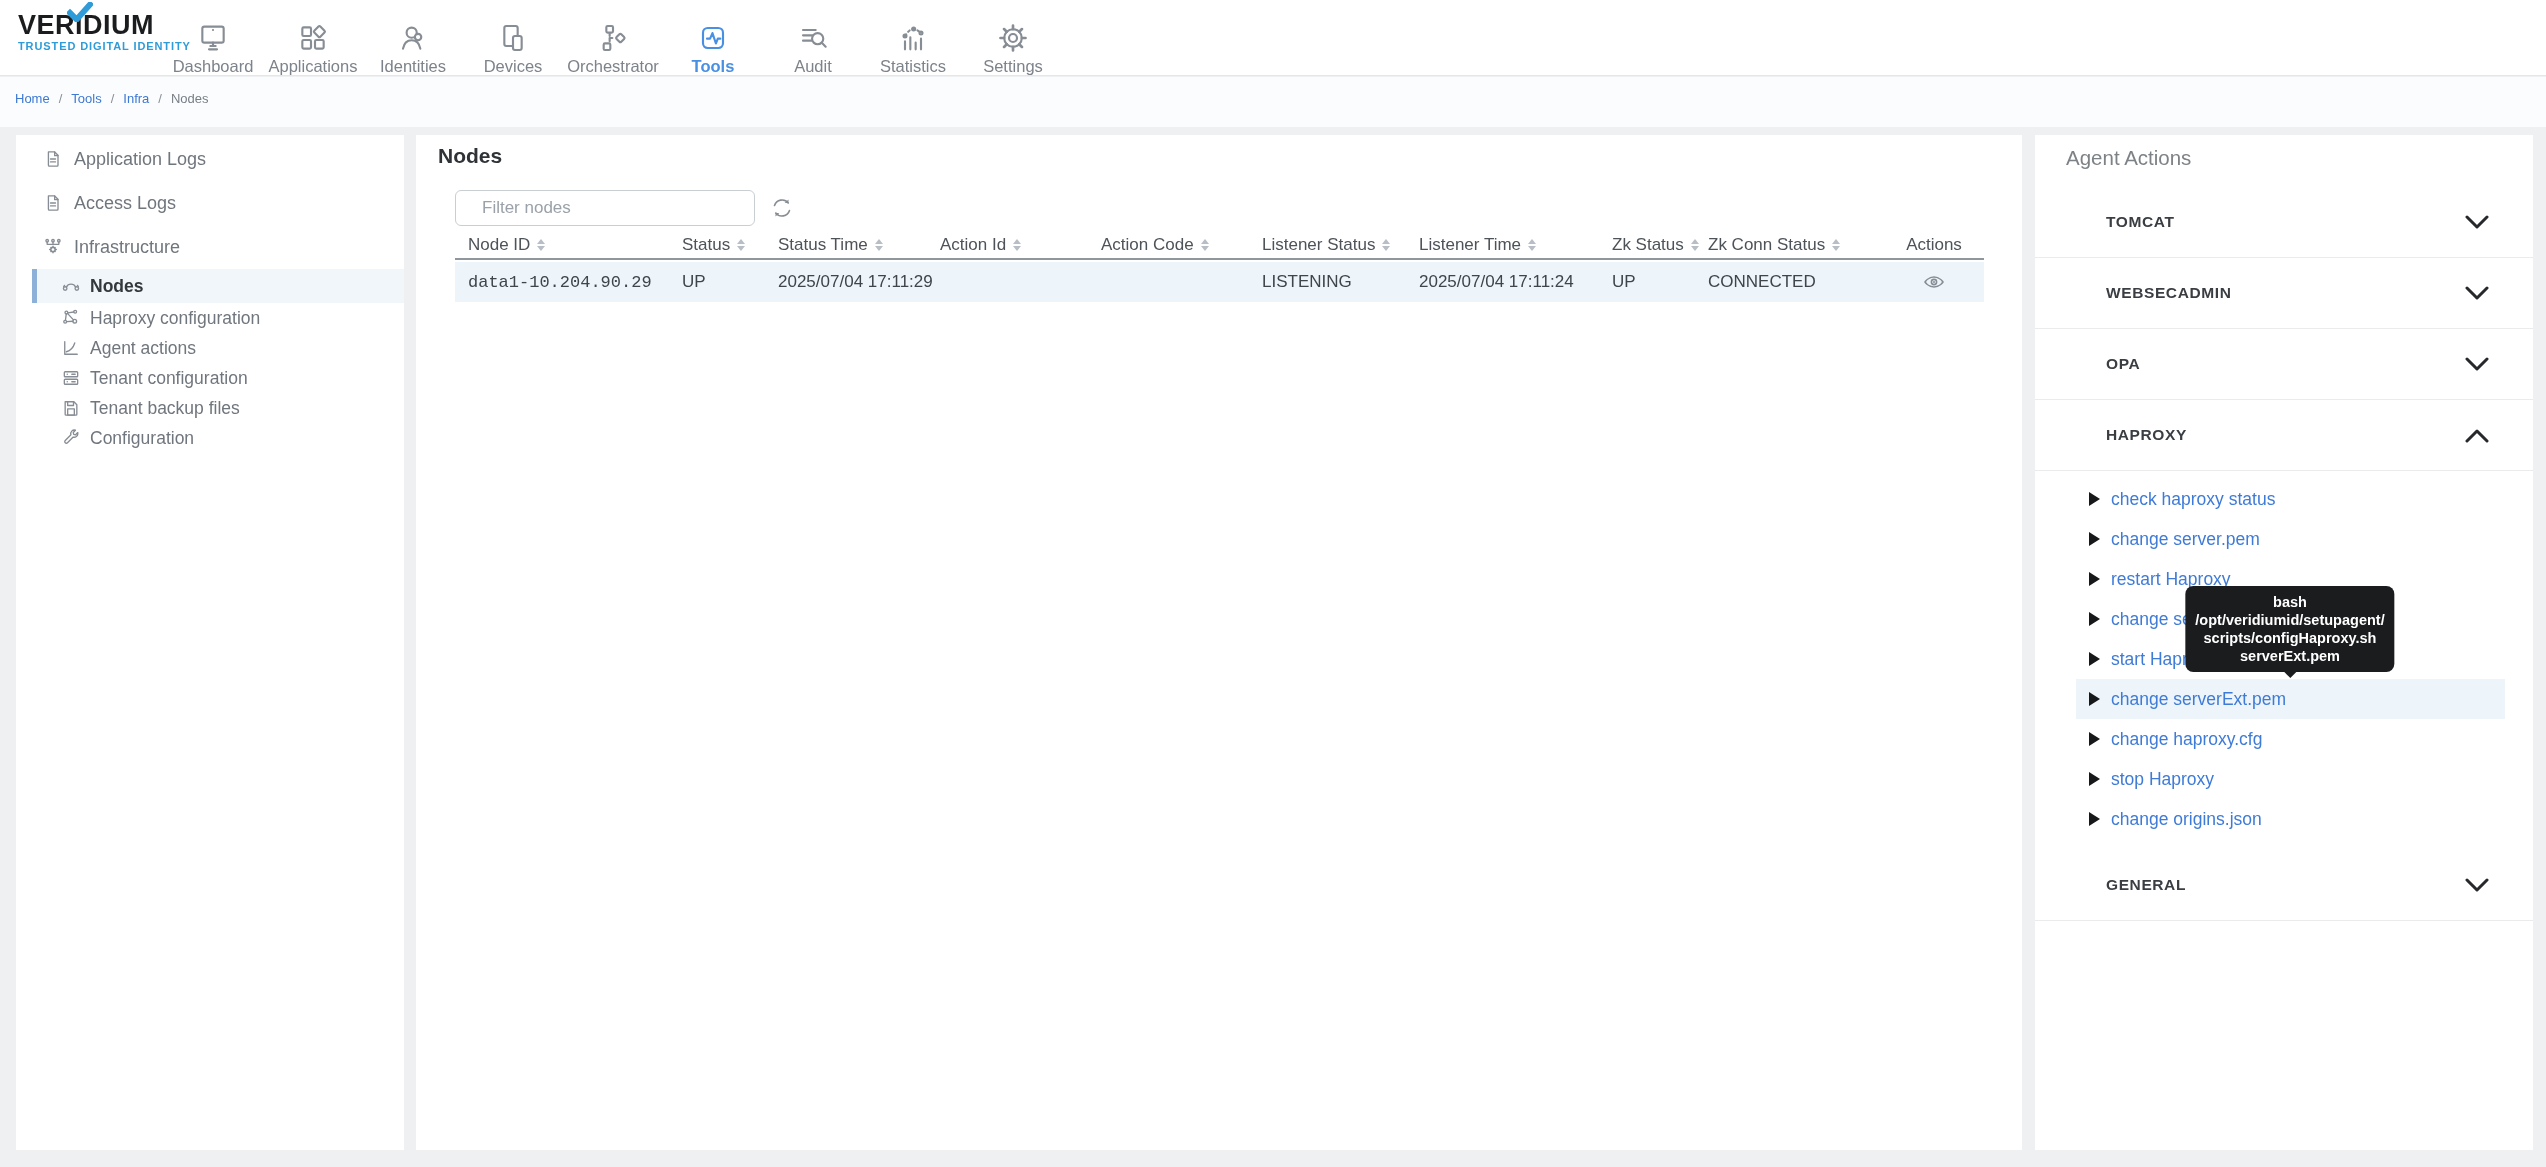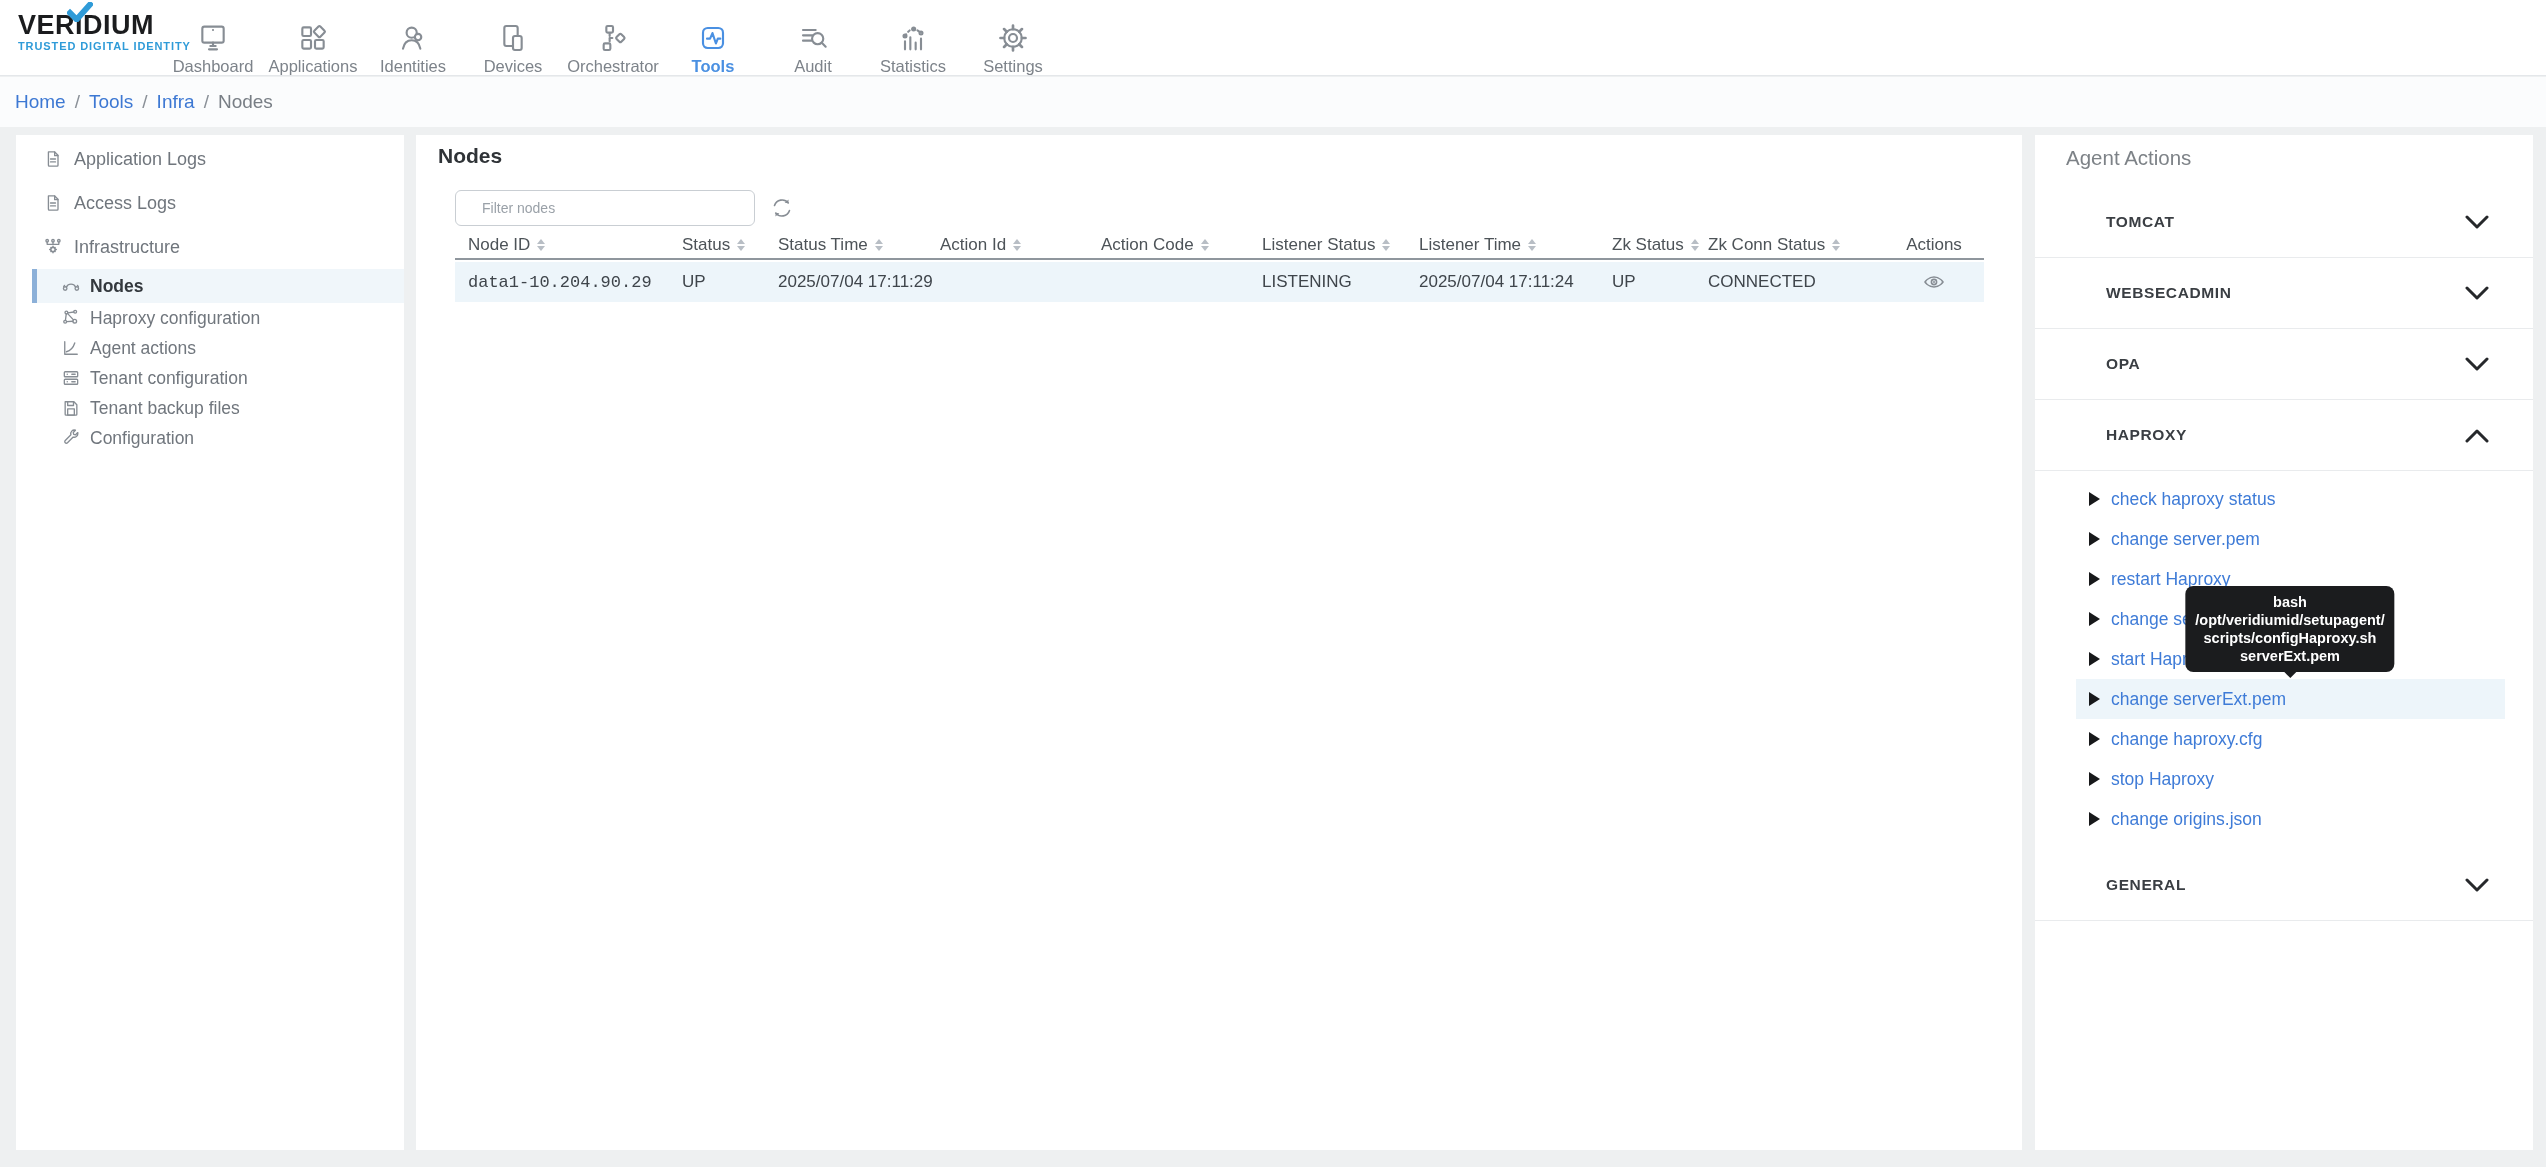--- a/index.html
+++ b/index.html
@@ -19,21 +19,21 @@
 
   #mainnav { position:absolute; left:163px; top:0; height:76px; display:flex; }
   .nav-item { width:100px; display:flex; flex-direction:column; align-items:center; padding-top:20px; cursor:pointer; }
   .nav-item .nv-icon { height:36px; display:flex; align-items:center; }
   .nav-item .nv-label { margin-top:2px; font-size:16.5px; color:#7d838a; }
   .nav-item.active .nv-label { color:#4a90e2; font-weight:bold; }
 
   #top-right { position:absolute; right:0; top:0; height:76px; }
 
   
-  #breadcrumb { position:absolute; left:0; top:77px; width:2546px; height:50px; background:#fbfcfd; padding:14px 0 0 15px; font-size:19px; }
+  #breadcrumb { position:absolute; left:0; top:77px; width:2546px; height:50px; background:#fbfcfd; padding:14px 0 0 15px; font-size:13px; }
   #breadcrumb a { color:#3d78d3; text-decoration:none; cursor:pointer; }
   #breadcrumb .sep { color:#8a9097; margin:0 9px; }
   #breadcrumb .current { color:#787e85; }
 
   
   .card { position:absolute; top:135px; height:1015px; background:#fff; }
   #sidebar { left:16px; width:388px; }
   #main { left:416px; width:1606px; }
   #rightpanel { left:2035px; width:498px; }
 
@@ -45,21 +45,21 @@
   .sb-sub { height:30px; display:flex; align-items:center; cursor:pointer; }
   .sb-sub .sb-icon { width:22px; margin-left:44px; display:flex; justify-content:center; }
   .sb-sub .sb-label { margin-left:8px; font-size:17.5px; color:#70767d; }
   .sb-sub.selected { height:34px; margin-left:16px; width:372px; background:#f0f6fa; border-left:5px solid #8cb0d8; }
   .sb-sub.selected .sb-icon { margin-left:23px; }
   .sb-sub.selected .sb-label { color:#33383d; font-weight:bold; }
 
   
   #main h1 { padding:10px 0 0 22px; font-size:21px; line-height:22px; color:#2f3337; font-weight:bold; }
   #filter-row { margin:23px 0 0 39px; display:flex; align-items:center; }
-  #filter-input { width:300px; height:36px; border:1px solid #c9ced3; border-radius:6px; padding-left:26px; font-size:14px; font-family:inherit; color:#3c4147; outline:none; }
+  #filter-input { width:300px; height:36px; border:1px solid #c9ced3; border-radius:6px; padding-left:26px; font-size:17px; font-family:inherit; color:#3c4147; outline:none; }
   #filter-input::placeholder { color:#9aa1a8; }
   #refresh-btn { margin-left:13px; background:none; border:0; cursor:pointer; padding:2px; }
   #node-table { margin:6px 38px 0 39px; width:1529px; }
   .t-row { display:grid; grid-template-columns:227px 96px 162px 161px 161px 157px 193px 96px 176px 1fr; }
   .t-head { height:28px; border-bottom:2px solid #8f969d; }
   .th { display:flex; align-items:center; font-size:17px; color:#4d5358; cursor:pointer; }
   .th:first-child { padding-left:13px; }
   .th.center, .td.center { justify-content:center; }
   .sort { display:inline-flex; flex-direction:column; gap:2px; margin-left:7px; }
   .sort i { display:block; width:0; height:0; border-left:4px solid transparent; border-right:4px solid transparent; }

